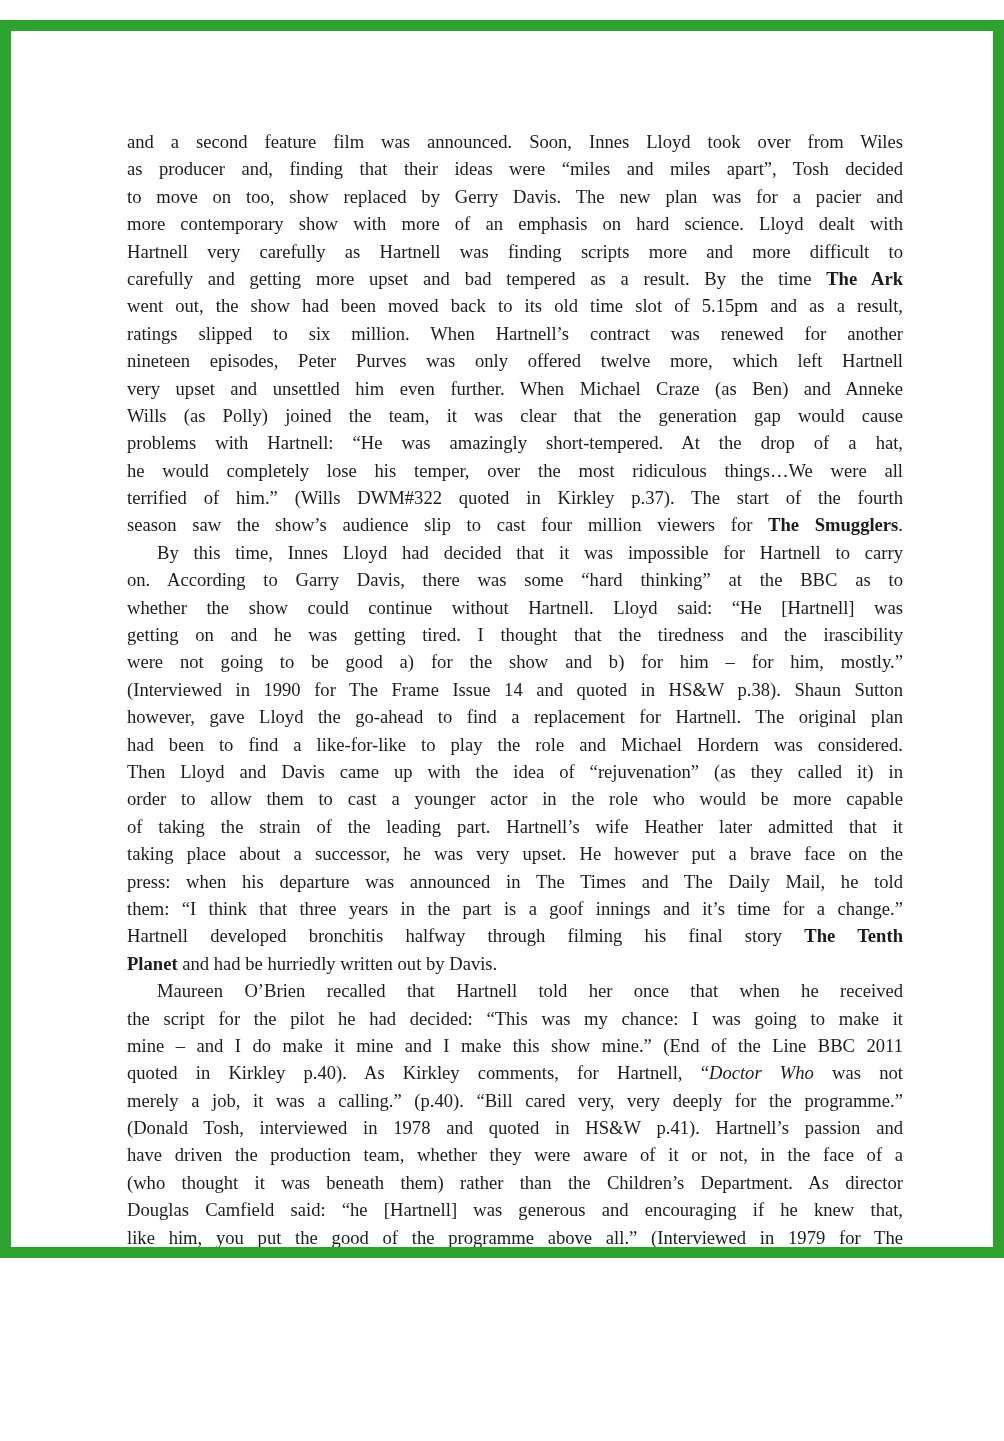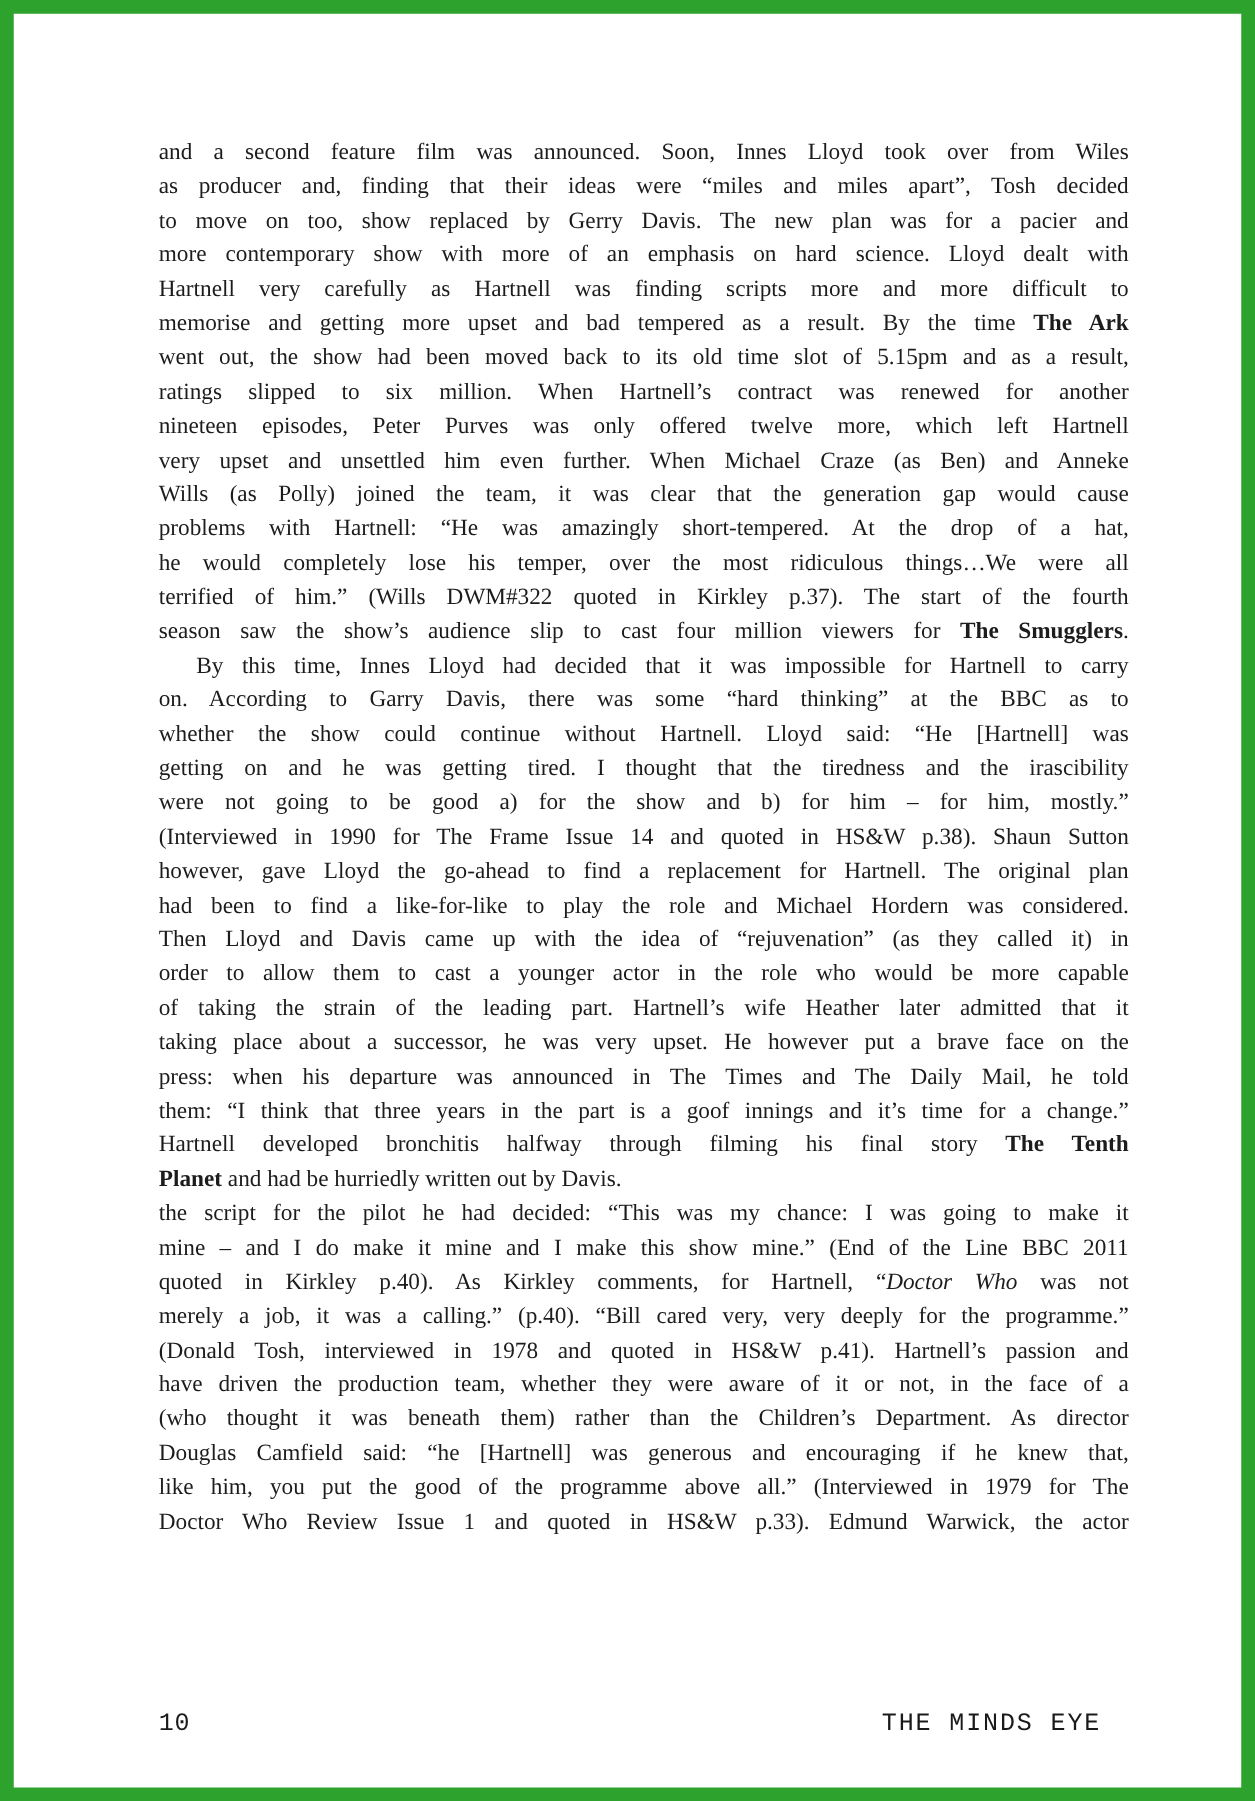--- a/index.html
+++ b/index.html
@@ -3,25 +3,26 @@
 <meta charset="utf-8">
 <style>
   html, body {
     margin: 0;
     padding: 0;
     background: #ffffff;
   }
   .page {
     position: relative;
     width: 1004px;
-    height: 1441px;
+    height: 1238px;
     box-sizing: border-box;
     background: #ffffff;
     border: 11px solid #2da32d;
     overflow: hidden;
+    margin-top: 20px;
   }
   .content {
     position: absolute;
     left: 116px;
     top: 97px;
     width: 776px;
     font-family: "Liberation Serif", serif;
     font-size: 18.6px;
     line-height: 27.4px;
     color: #1c1c1c;
@@ -56,21 +57,21 @@
 </head>
 <body>
 
 <div class="page">
   <div class="content">
       <div class="line"><span>and a second feature film was announced. Soon, Innes Lloyd took over from Wiles</span></div>
       <div class="line"><span>as producer and, finding that their ideas were “miles and miles apart”, Tosh decided</span></div>
       <div class="line"><span>to move on too, show replaced by Gerry Davis. The new plan was for a pacier and</span></div>
       <div class="line"><span>more contemporary show with more of an emphasis on hard science. Lloyd dealt with</span></div>
       <div class="line"><span>Hartnell very carefully as Hartnell was finding scripts more and more difficult to</span></div>
-      <div class="line"><span>memorise and getting more upset and bad tempered as a result. By the time </span><span class="s-b">The Ark</span></div>
+      <div class="line"><span>carefully and getting more upset and bad tempered as a result. By the time </span><span class="s-b">The Ark</span></div>
       <div class="line"><span>went out, the show had been moved back to its old time slot of 5.15pm and as a result,</span></div>
       <div class="line"><span>ratings slipped to six million. When Hartnell’s contract was renewed for another</span></div>
       <div class="line"><span>nineteen episodes, Peter Purves was only offered twelve more, which left Hartnell</span></div>
       <div class="line"><span>very upset and unsettled him even further. When Michael Craze (as Ben) and Anneke</span></div>
       <div class="line"><span>Wills (as Polly) joined the team, it was clear that the generation gap would cause</span></div>
       <div class="line"><span>problems with Hartnell: “He was amazingly short-tempered. At the drop of a hat,</span></div>
       <div class="line"><span>he would completely lose his temper, over the most ridiculous things…We were all</span></div>
       <div class="line"><span>terrified of him.” (Wills DWM#322 quoted in Kirkley p.37). The start of the fourth</span></div>
       <div class="line"><span>season saw the show’s audience slip to cast four million viewers for </span><span class="s-b">The Smugglers</span><span>.</span></div>
       <div class="line indent"><span>By this time, Innes Lloyd had decided that it was impossible for Hartnell to carry</span></div>
@@ -82,20 +83,21 @@
       <div class="line"><span>however, gave Lloyd the go-ahead to find a replacement for Hartnell. The original plan</span></div>
       <div class="line"><span>had been to find a like-for-like to play the role and Michael Hordern was considered.</span></div>
       <div class="line"><span>Then Lloyd and Davis came up with the idea of “rejuvenation” (as they called it) in</span></div>
       <div class="line"><span>order to allow them to cast a younger actor in the role who would be more capable</span></div>
       <div class="line"><span>of taking the strain of the leading part. Hartnell’s wife Heather later admitted that it</span></div>
       <div class="line"><span>taking place about a successor, he was very upset. He however put a brave face on the</span></div>
       <div class="line"><span>press: when his departure was announced in The Times and The Daily Mail, he told</span></div>
       <div class="line"><span>them: “I think that three years in the part is a goof innings and it’s time for a change.”</span></div>
       <div class="line"><span>Hartnell developed bronchitis halfway through filming his final story </span><span class="s-b">The Tenth</span></div>
       <div class="line last"><span class="s-b">Planet</span><span> and had be hurriedly written out by Davis.</span></div>
+      <div class="line indent"><span>Maureen O’Brien recalled that Hartnell told her once that when he received</span></div>
       <div class="line"><span>the script for the pilot he had decided: “This was my chance: I was going to make it</span></div>
       <div class="line"><span>mine – and I do make it mine and I make this show mine.” (</span><span class="s-u">End of the Line</span><span> BBC 2011</span></div>
       <div class="line"><span>quoted in Kirkley p.40). As Kirkley comments, for Hartnell, “</span><span class="s-i">Doctor Who</span><span> was not</span></div>
       <div class="line"><span>merely a job, it was a calling.” (p.40). “Bill cared very, very deeply for the programme.”</span></div>
       <div class="line"><span>(Donald Tosh, interviewed in 1978 and quoted in HS&amp;W p.41). Hartnell’s passion and</span></div>
       <div class="line"><span>have driven the production team, whether they were aware of it or not, in the face of a</span></div>
       <div class="line"><span>(who thought it was beneath them) rather than the Children’s Department. As director</span></div>
       <div class="line"><span>Douglas Camfield said: “he [Hartnell] was generous and encouraging if he knew that,</span></div>
       <div class="line"><span>like him, you put the good of the programme above all.” (Interviewed in 1979 for The</span></div>
       <div class="line"><span>Doctor Who Review Issue 1 and quoted in HS&amp;W p.33). Edmund Warwick, the actor</span></div>

